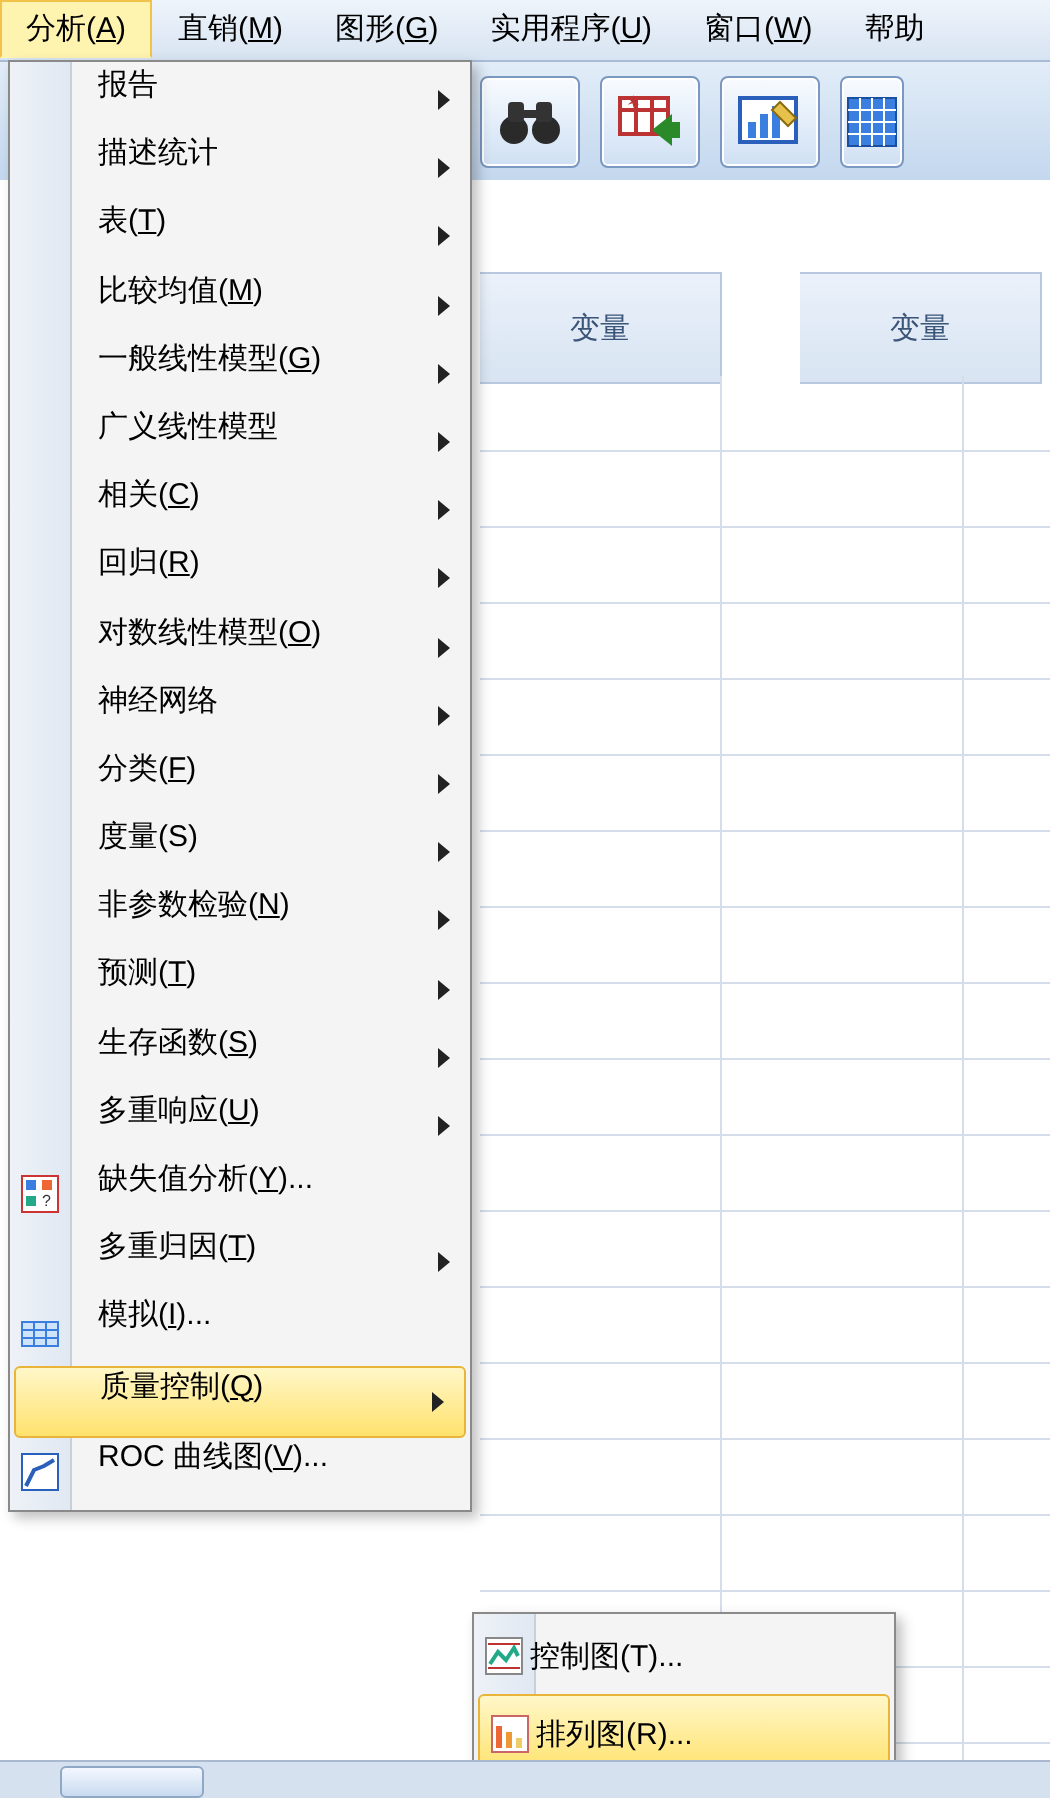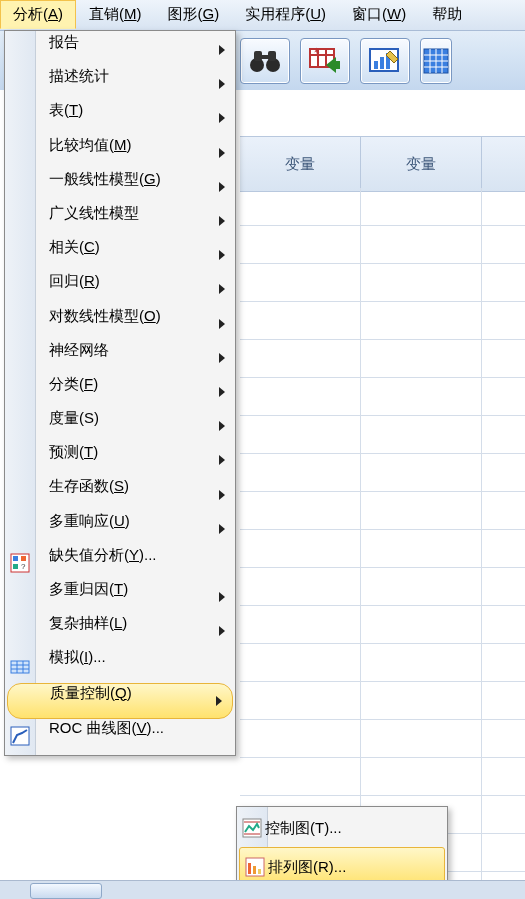--- a/index.html
+++ b/index.html
@@ -50,20 +50,21 @@
   .sheet {
     position:absolute;
     left:0; top:90px; right:0; bottom:0;
     background:#fff;
   }
   .colhdrs {
     position:absolute;
     left:240px; right:0; top:46px;
     height:56px;
     display:flex;
+    gap:39px;
   }
   .colhdr {
     flex: 0 0 120px;
     border:1px solid #b8c8de;
     border-left:none;
     background: linear-gradient(#eaf1fa,#d8e4f2);
     color:#3b5578;
     display:flex;align-items:center;justify-content:center;
   }
   .grid {
@@ -103,21 +104,21 @@
     cursor:default;
   }
   .menu .mi .ax { text-decoration: underline; }
   .menu .mi .arrow {
     position:absolute; right:10px; top:50%; transform:translateY(-50%);
     width:0;height:0;border-top:5px solid transparent;border-bottom:5px solid transparent;border-left:6px solid #222;
   }
   .menu .mi.highlight {
     background: linear-gradient(#fff7c8,#ffe26d);
     border:1px solid #e8b53a;
-    border-radius:14px;
+    border-radius:3px;
     margin:0 2px;
     padding-left:42px;
   }
   .menu .mi .micon {
     position:absolute; left:5px; top:50%; transform:translateY(-50%);
     width:20px;height:20px;
   }
   .submenu {
     position:absolute;
     left:236px;
@@ -375,20 +376,24 @@
       </div>
       <div class="mi">
         <span><span>分类(</span><span class="ax">F</span><span>)</span></span>
         <span class="arrow"></span>
       </div>
       <div class="mi">
         <span><span>度量(S)</span><span></span></span>
         <span class="arrow"></span>
       </div>
       <div class="mi">
+        <span><span>非参数检验(</span><span class="ax">N</span><span>)</span></span>
+        <span class="arrow"></span>
+      </div>
+      <div class="mi">
         <span><span>预测(</span><span class="ax">T</span><span>)</span></span>
         <span class="arrow"></span>
       </div>
       <div class="mi">
         <span><span>生存函数(</span><span class="ax">S</span><span>)</span></span>
         <span class="arrow"></span>
       </div>
       <div class="mi">
         <span><span>多重响应(</span><span class="ax">U</span><span>)</span></span>
         <span class="arrow"></span>
@@ -401,24 +406,20 @@
             <rect x="3" y="11" width="5" height="5" fill="#2a8"></rect>
             <text x="11" y="16" font-size="8" fill="#333">?</text>
           </svg></span>
         <span><span>缺失值分析(</span><span class="ax">Y</span><span>)...</span></span>
       </div>
       <div class="mi">
         <span><span>多重归因(</span><span class="ax">T</span><span>)</span></span>
         <span class="arrow"></span>
       </div>
       <div class="mi">
-        <span><span>复杂抽样(</span><span class="ax">L</span><span>)</span></span>
-        <span class="arrow"></span>
-      </div>
-      <div class="mi">
         <span class="micon"><svg width="20" height="20">
             <rect x="1" y="6" width="18" height="12" fill="#cfe3fb" stroke="#3a7fe0"></rect>
             <line x1="1" y1="10" x2="19" y2="10" stroke="#3a7fe0"></line>
             <line x1="1" y1="14" x2="19" y2="14" stroke="#3a7fe0"></line>
             <line x1="7" y1="6" x2="7" y2="18" stroke="#3a7fe0"></line>
             <line x1="13" y1="6" x2="13" y2="18" stroke="#3a7fe0"></line>
           </svg></span>
         <span><span>模拟(</span><span class="ax">I</span><span>)...</span></span>
       </div>
       <div class="mi highlight">

